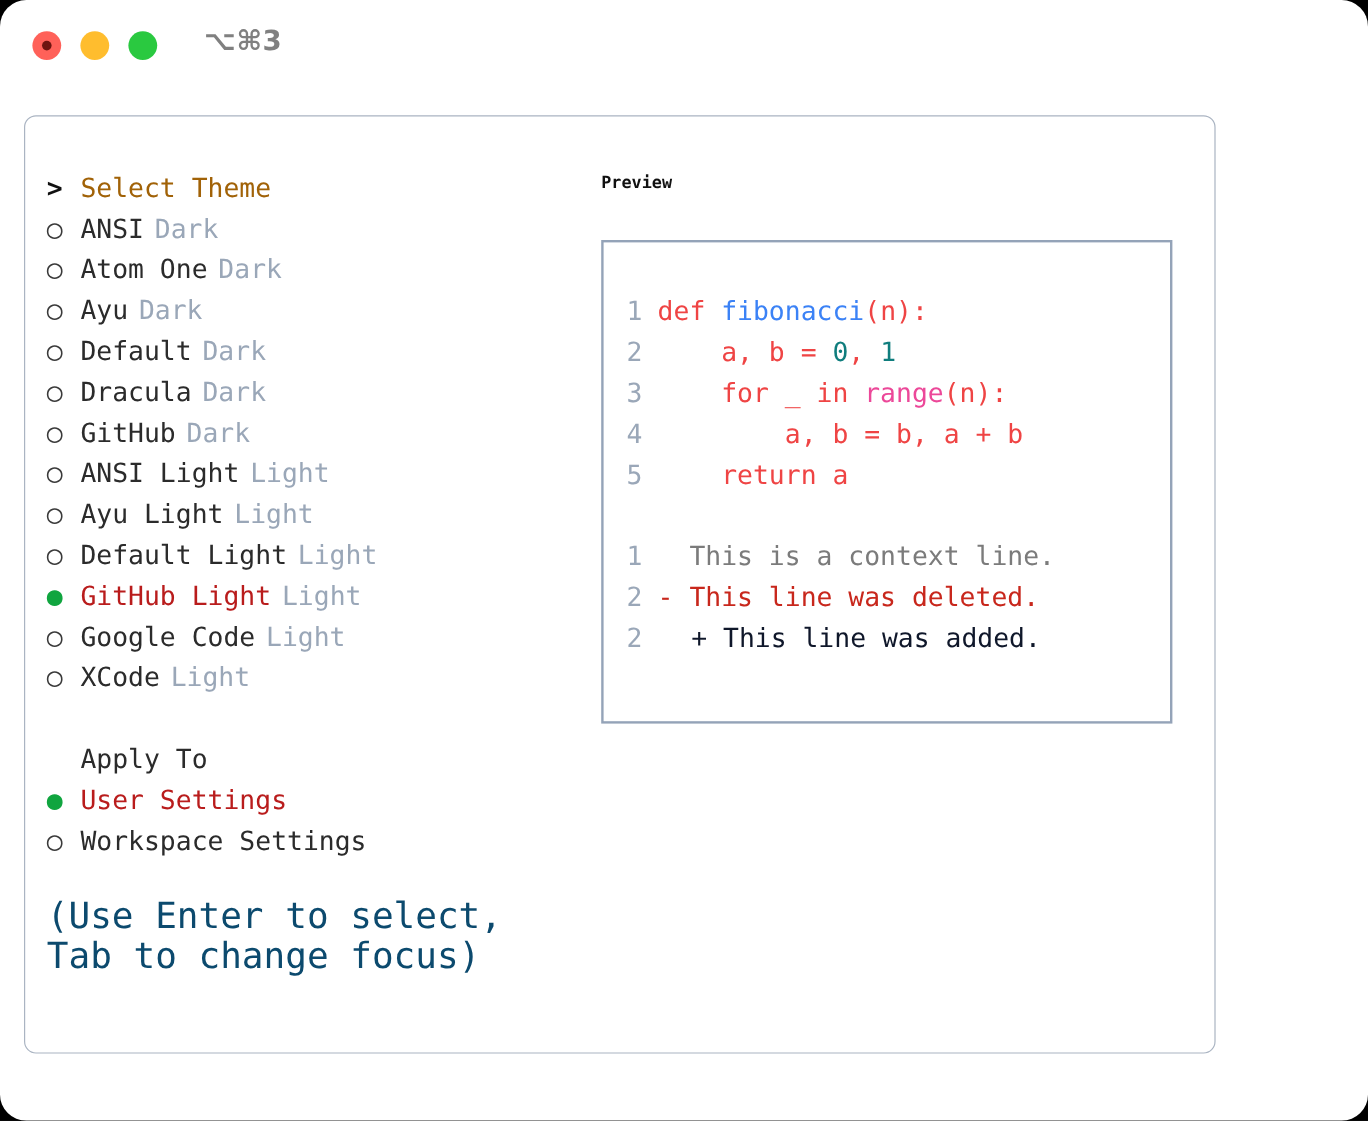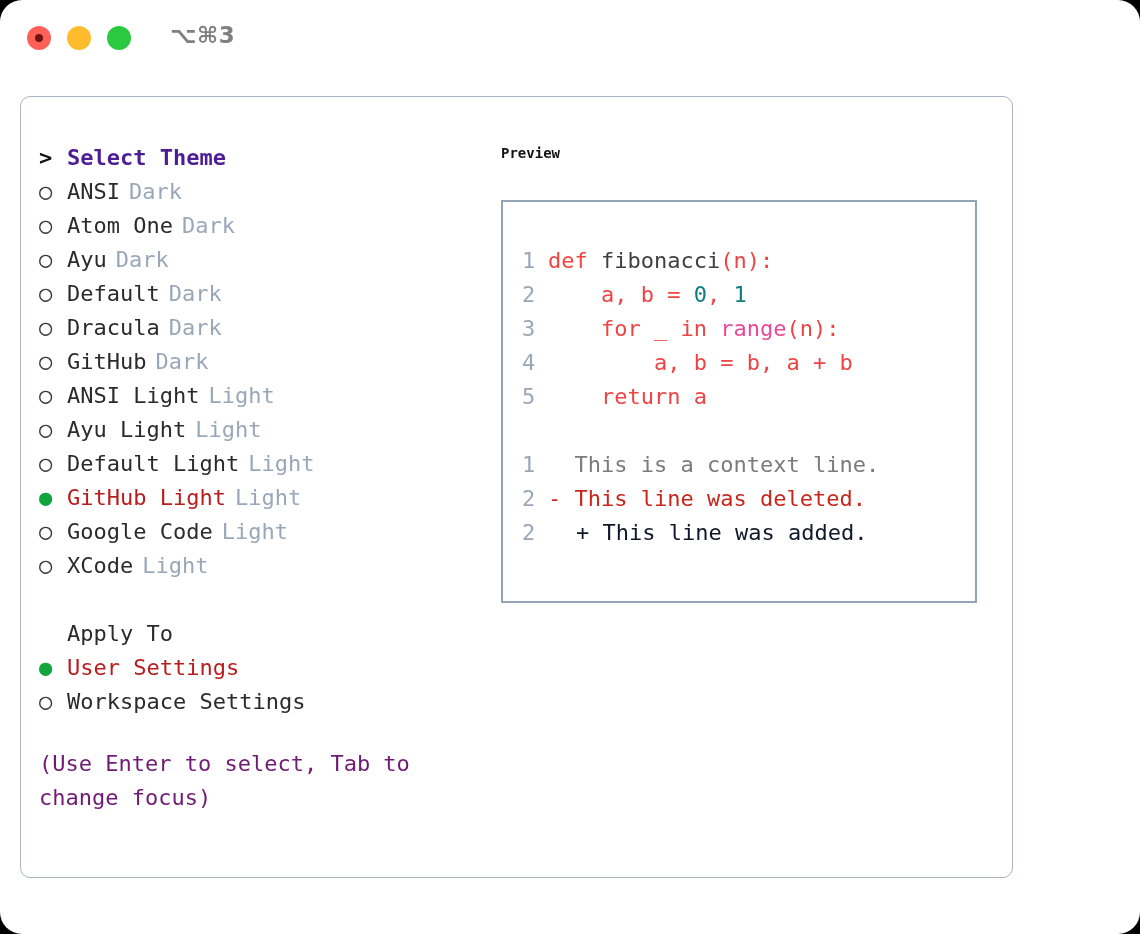--- a/index.html
+++ b/index.html
@@ -96,34 +96,34 @@
     flex: 0 0 28px;
     font-size: 22px;
     line-height: 1;
     color: #2b2b2b;
   }
   .marker.prompt { font-weight: bold; color: #111111; }
   .marker.on  { color: #10a53f; }
   .marker.off { color: #3a3a3a; }
 
   .label { color: #2b2b2b; }
-  .label.heading { font-weight: bold; color: #4c1d95; }
+  .label.heading { font-weight: normal; color: #a16207; }
   .label.selected { color: #b91c1c; }
 
   .tag {
     color: #9aa7b8;
     margin-left: 9px;
   }
 
   .spacer-row { height: 34px; }
 
   #hint {
     margin-top: 24px;
-    font-size: 22px;
-    color: #701a75;
+    font-size: 30px;
+    color: #0c4a6e;
     line-height: 34px;
     width: 420px;
   }
 
   
   #right-pane {
     position: absolute;
     left: 480px;
     top: 48px;
     width: 500px;
@@ -156,21 +156,21 @@
   }
 
   .ln {
     flex: 0 0 26px;
     color: #9aa7b8;
     text-align: left;
   }
 
   .code { color: #1f2328; }
 
-  .tok-func  { color: #404040; }
+  .tok-func  { color: #3b82f6; }
   .tok-num   { color: #0f7d7d; }
   .tok-call  { color: #ec4899; }
   .tok-plain { color: #ef4444; }
 
   .diff-ctx { color: #7b7b7b; }
   .diff-del { color: #c8271c; text-align: center; }
   .diff-add { color: #0f172a; margin-left: 28px; }
 
   .blank-line { height: 34px; }
 </style>

